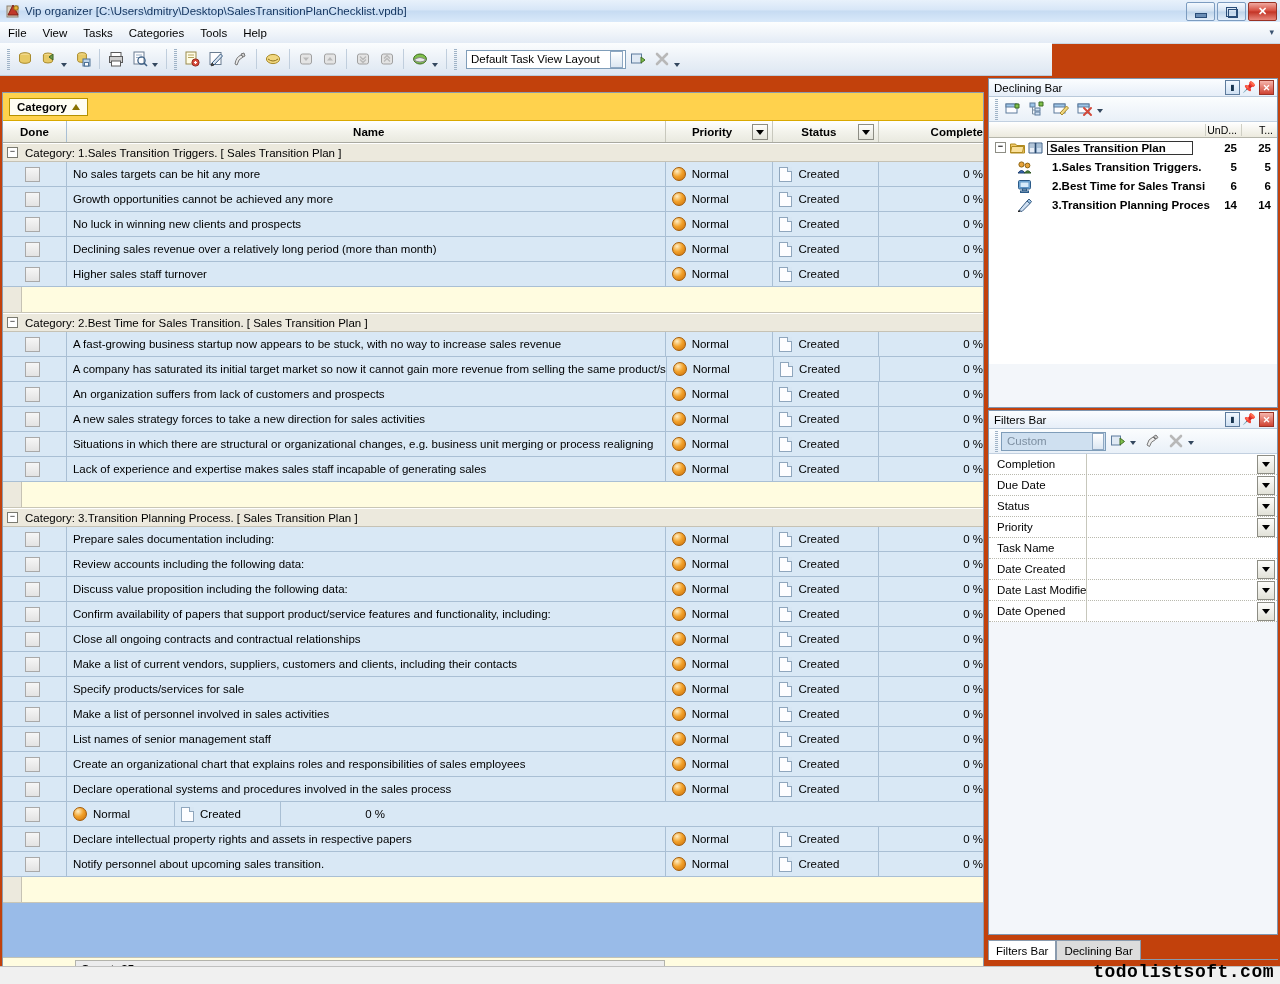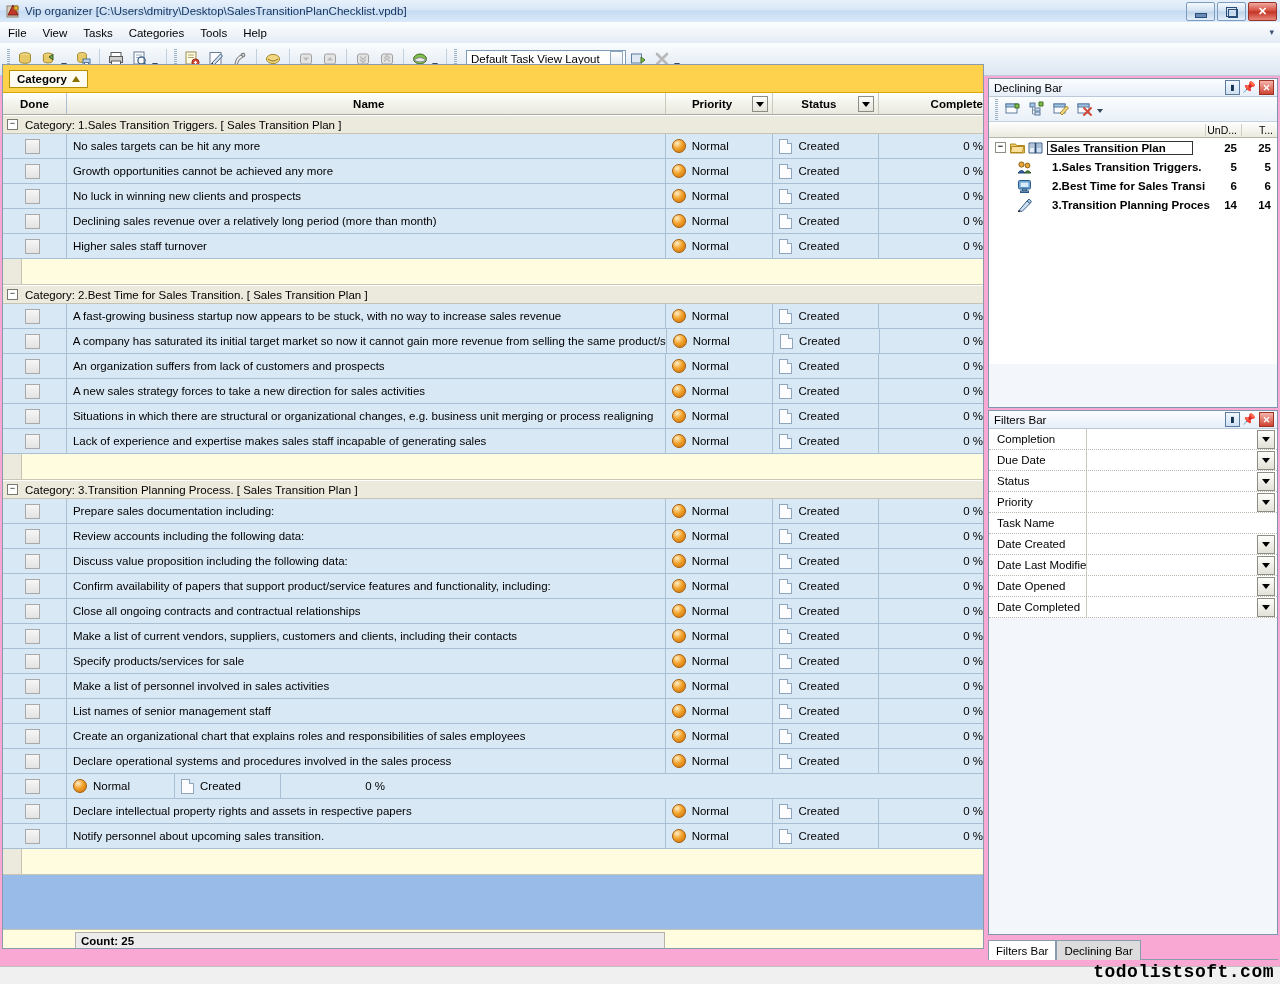--- a/index.html
+++ b/index.html
@@ -1,21 +1,21 @@
 <!DOCTYPE html>
 <html><head>
 <meta charset="utf-8">
 <style>
   html,body{margin:0;padding:0;}
   body{
     width:1280px;height:984px;overflow:hidden;
     font-family:"Liberation Sans",sans-serif;font-size:11px;color:#000;
     background:#ffffff;
   }
-  .app{position:relative;width:1280px;height:984px;background:#f9a8d4;}
+  .app{position:relative;width:1280px;height:984px;background:#c2410c;}
 
   
   .titlebar{
     position:absolute;left:0;top:0;width:1280px;height:22px;
     background:linear-gradient(to bottom,#e8f1fb 0%,#d7e6f7 45%,#c6dbf2 50%,#d9e9fa 100%);
     border-bottom:1px solid #9ab4d2;
     display:flex;align-items:center;
   }
   .titlebar .tb-icon{width:16px;height:16px;margin:0 4px 0 5px;position:relative;flex:0 0 auto;}
   .titlebar .tb-text{font-size:11.5px;color:#11335e;white-space:nowrap;}
@@ -38,40 +38,40 @@
     position:absolute;left:0;top:22px;width:1280px;height:21px;
     background:linear-gradient(to bottom,#fdfefe,#eef3f9 60%,#e3ebf5);
     border-bottom:1px solid #c9d6e3;
     display:flex;align-items:center;
   }
   .menubar .mi{padding:2px 8px;font-size:11.5px;color:#000;cursor:default;}
   .menu-chevron{position:absolute;right:6px;top:5px;font-size:9px;color:#3a5270;}
 
   
   .toolbar{
-    position:absolute;left:0;top:43px;width:1280px;height:33px;
+    position:absolute;left:0;top:43px;width:1052px;height:33px;
     background:linear-gradient(to bottom,#fbfdfe,#eaf0f7 55%,#dde7f2);
     border-bottom:1px solid #bccbda;
     display:flex;align-items:center;padding-left:4px;box-sizing:border-box;
   }
   .grip{width:3px;height:21px;margin:0 3px;
     background-image:repeating-linear-gradient(to bottom,#9fb3c7 0 1px,transparent 1px 2px);}
   .tbtn{width:24px;height:24px;position:relative;display:flex;align-items:center;justify-content:center;}
   .tsep{width:1px;height:20px;background:#c0cedd;margin:0 4px;}
   .drop-caret{width:0;height:0;border-left:3px solid transparent;border-right:3px solid transparent;
               border-top:4px solid #33475e;margin:0 4px 0 0;align-self:flex-end;margin-bottom:8px;}
   .layoutbox{
     width:160px;height:19px;background:#fff;border:1px solid #7f9db9;
     display:flex;align-items:center;padding:0 2px 0 4px;box-sizing:border-box;margin-left:6px;font-size:11.5px;
   }
   .layoutbox .txt{flex:1;white-space:nowrap;overflow:hidden;}
   .layoutbox .spin{width:11px;height:15px;border:1px solid #8fa8c2;background:linear-gradient(to bottom,#fff,#dce7f2);}
 
   
-  .gridpanel{position:absolute;left:2px;top:64px;width:982px;height:885px;
+  .gridpanel{position:absolute;left:2px;top:92px;width:982px;height:885px;
              border:1px solid #8a9bae;background:#fff;box-sizing:border-box;overflow:hidden;}
   .groupbar{height:28px;background:#ffd24d;display:flex;align-items:center;padding-left:6px;
             border-bottom:1px solid #d9a800;box-sizing:border-box;}
   .groupchip{background:#fffdf2;border:1px solid #b59100;padding:2px 7px 2px 7px;font-size:11.5px;
              font-weight:bold;display:flex;align-items:center;gap:5px;}
   .sortasc{width:0;height:0;border-left:4px solid transparent;border-right:4px solid transparent;
            border-bottom:6px solid #8a7200;}
 
   .colhead{height:21px;display:flex;align-items:stretch;
            background:linear-gradient(to bottom,#ffffff,#f3f3ec 50%,#e9e9df);
@@ -1020,20 +1020,46 @@
     <div class="panelhdr">
       <span class="ttl">Filters Bar</span>
       <span class="hbtn">
           <span>▮</span>
         </span>
       <span class="pinbtn">📌</span>
       <span class="hbtn x">
           <span>✕</span>
         </span>
     </div>
+    <div class="ptoolbar">
+      <div class="grip"></div>
+      <div class="custombox">
+        <span>Custom</span>
+        <span class="spin"></span>
+      </div>
+      <div class="tbtn">
+        <svg width="18" height="18" viewBox="0 0 18 18">
+          <rect x="2.5" y="4" width="9" height="9" fill="#dfe9f4" stroke="#5d7b9c"></rect>
+          <path d="M11 13 l4.5 -3.5 l-4.5 -3.5 z" fill="#7fc04b" stroke="#3f6d22"></path>
+        </svg>
+      </div>
+      <div class="drop-caret"></div>
+      <div class="tbtn">
+        <svg width="18" height="18" viewBox="0 0 18 18">
+          <path d="M4 13 q1-6 6-8 l2.5 2.5 q-5 2 -6 7 z" fill="#eee" stroke="#777"></path>
+          <path d="M10.5 4.5 l2.5 -1.5 l2 2.5 l-2 1.5 z" fill="#ccc" stroke="#777"></path>
+        </svg>
+      </div>
+      <div class="tbtn">
+        <svg width="18" height="18" viewBox="0 0 18 18">
+          <path d="M4 4 L14 14 M14 4 L4 14" stroke="#b8b8b8" stroke-width="2.6" stroke-linecap="round"></path>
+        </svg>
+      </div>
+      <div class="drop-caret"></div>
+    </div>
     <div id="filters-list" style="background:#fff;">
         <div class="filterrow">
           <div class="fl-name nowrap">Completion</div>
           <div class="fl-val">
             <span></span>
             <span class="fl-drop">
               <i></i>
             </span>
           </div>
         </div>
@@ -1090,29 +1116,20 @@
         </div>
         <div class="filterrow">
           <div class="fl-name nowrap">Date Opened</div>
           <div class="fl-val">
             <span></span>
             <span class="fl-drop">
               <i></i>
             </span>
           </div>
         </div>
-        <div class="filterrow">
-          <div class="fl-name nowrap">Date Completed</div>
-          <div class="fl-val">
-            <span></span>
-            <span class="fl-drop">
-              <i></i>
-            </span>
-          </div>
-        </div>
       </div>
   </div>
 
   <div class="tabstrip">
     <div class="tab">Filters Bar</div>
     <div class="tab inactive">Declining Bar</div>
     <div class="tabfill"></div>
   </div>
 
   <div class="bottomchrome"></div>

